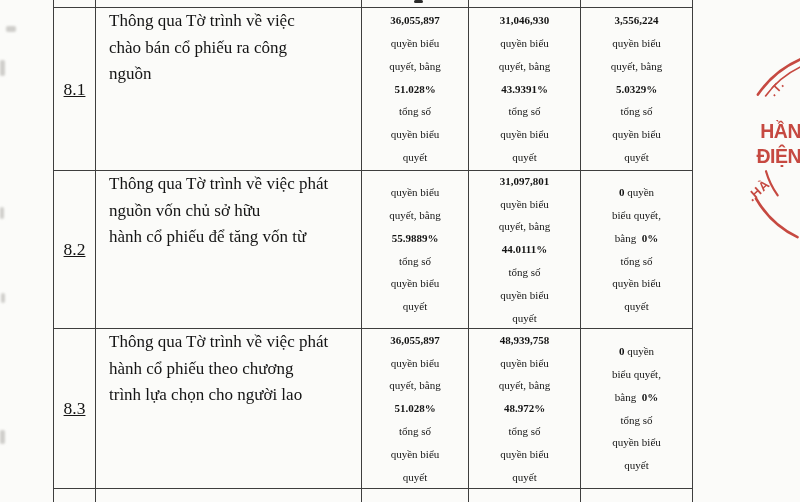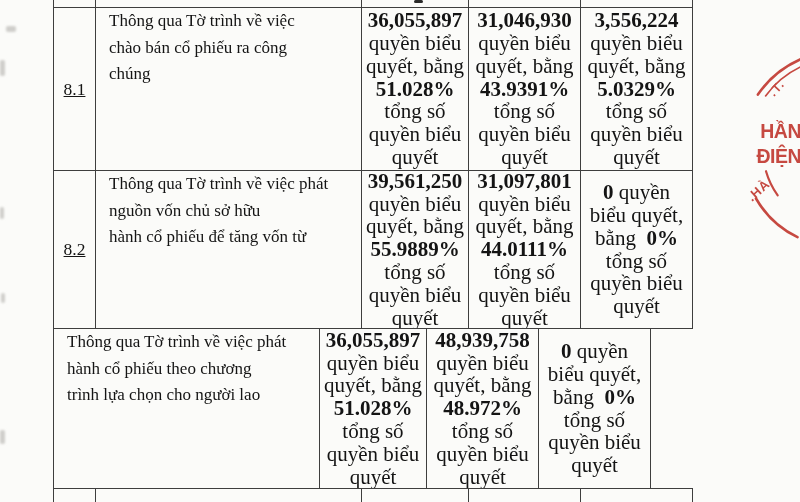--- a/index.html
+++ b/index.html
@@ -8,21 +8,21 @@
     background:#fbfbf9;
     font-family:"Liberation Serif","DejaVu Serif",serif;
     color:#141414;
   }
   .scan-table{position:absolute;left:53px;top:0;}
   .trow{display:flex;border-left:1.6px solid #3e3e3e;border-bottom:1.6px solid #3e3e3e;box-sizing:border-box;}
   .trow.no-bottom{border-bottom:none;}
   .cell{box-sizing:border-box;border-right:1.6px solid #3e3e3e;overflow:hidden;}
   .c-stt{width:42px;display:flex;align-items:center;justify-content:center;font-size:17.5px;text-decoration:underline;}
   .c-desc{width:266px;display:flex;flex-direction:column;justify-content:flex-start;padding-left:13px;font-size:17px;line-height:26.5px;}
-  .c-vote{width:107px;display:flex;flex-direction:column;justify-content:center;align-items:center;text-align:left;font-size:21px;line-height:22.8px;}
+  .c-vote{width:107px;display:flex;flex-direction:column;justify-content:center;align-items:center;text-align:left;font-size:11px;line-height:22.8px;}
   .c-vote2{width:112px;}
   .c-vote3{width:112px;}
   .r-top{height:8px;}
   .r-1{height:163px;}
   .r-2{height:158px;}
   .r-3{height:160px;}
   .r-bot{height:13px;}
   .cell-line{white-space:pre;}
   .b{font-weight:bold;}
   
@@ -43,21 +43,21 @@
     <div class="cell c-vote"></div>
     <div class="cell c-vote c-vote2"></div>
     <div class="cell c-vote c-vote3"></div>
   </div>
 
   <div class="trow r-1">
     <div class="cell c-stt">8.1</div>
     <div class="cell c-desc">
         <div class="cell-line"><span>Thông qua Tờ trình về việc</span></div>
         <div class="cell-line"><span>chào bán cổ phiếu ra công</span></div>
-        <div class="cell-line"><span>chúng</span></div>
+        <div class="cell-line"><span>nguồn</span></div>
       </div>
     <div class="cell c-vote">
         <div class="cell-line"><span class="b">36,055,897</span></div>
         <div class="cell-line"><span>quyền biểu</span></div>
         <div class="cell-line"><span>quyết, bằng</span></div>
         <div class="cell-line"><span class="b">51.028%</span></div>
         <div class="cell-line"><span>tổng số</span></div>
         <div class="cell-line"><span>quyền biểu</span></div>
         <div class="cell-line"><span>quyết</span></div>
       </div>
@@ -82,21 +82,20 @@
   </div>
 
   <div class="trow r-2">
     <div class="cell c-stt">8.2</div>
     <div class="cell c-desc">
         <div class="cell-line"><span>Thông qua Tờ trình về việc phát</span></div>
         <div class="cell-line"><span>nguồn vốn chủ sở hữu</span></div>
         <div class="cell-line"><span>hành cổ phiếu để tăng vốn từ</span></div>
       </div>
     <div class="cell c-vote">
-        <div class="cell-line"><span class="b">39,561,250</span></div>
         <div class="cell-line"><span>quyền biểu</span></div>
         <div class="cell-line"><span>quyết, bằng</span></div>
         <div class="cell-line"><span class="b">55.9889%</span></div>
         <div class="cell-line"><span>tổng số</span></div>
         <div class="cell-line"><span>quyền biểu</span></div>
         <div class="cell-line"><span>quyết</span></div>
       </div>
     <div class="cell c-vote c-vote2">
         <div class="cell-line"><span class="b">31,097,801</span></div>
         <div class="cell-line"><span>quyền biểu</span></div>
@@ -110,20 +109,21 @@
         <div class="cell-line"><span class="b">0</span><span> quyền</span></div>
         <div class="cell-line"><span>biểu quyết,</span></div>
         <div class="cell-line"><span>bằng  </span><span class="b">0%</span></div>
         <div class="cell-line"><span>tổng số</span></div>
         <div class="cell-line"><span>quyền biểu</span></div>
         <div class="cell-line"><span>quyết</span></div>
       </div>
   </div>
 
   <div class="trow r-3">
+    <div class="cell c-stt">8.3</div>
     <div class="cell c-desc">
         <div class="cell-line"><span>Thông qua Tờ trình về việc phát</span></div>
         <div class="cell-line"><span>hành cổ phiếu theo chương</span></div>
         <div class="cell-line"><span>trình lựa chọn cho người lao</span></div>
       </div>
     <div class="cell c-vote">
         <div class="cell-line"><span class="b">36,055,897</span></div>
         <div class="cell-line"><span>quyền biểu</span></div>
         <div class="cell-line"><span>quyết, bằng</span></div>
         <div class="cell-line"><span class="b">51.028%</span></div>

